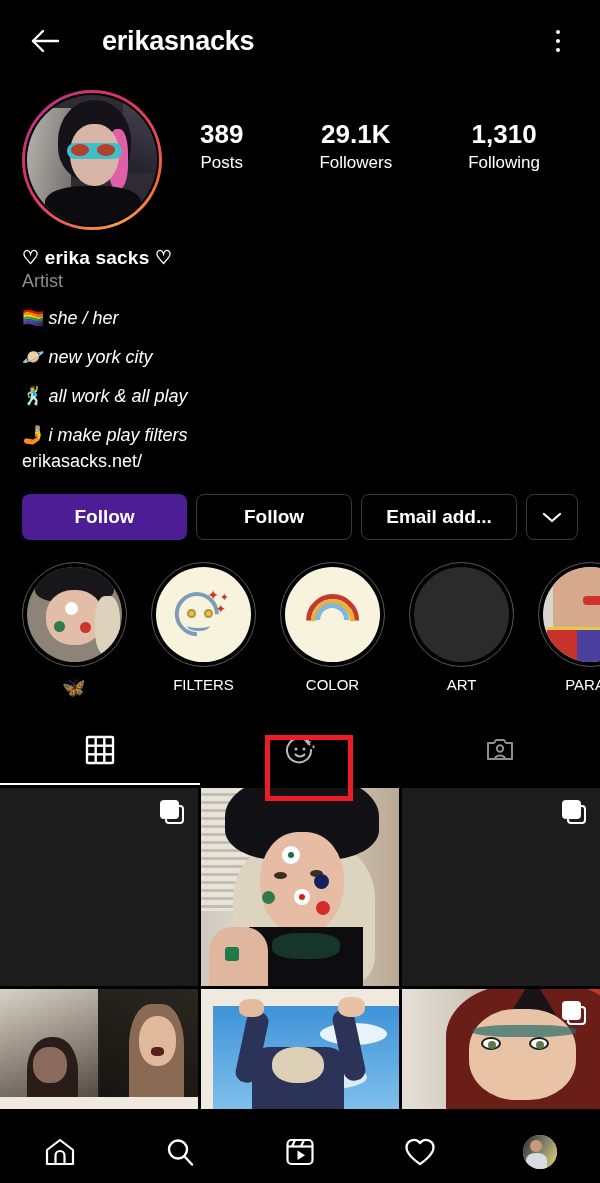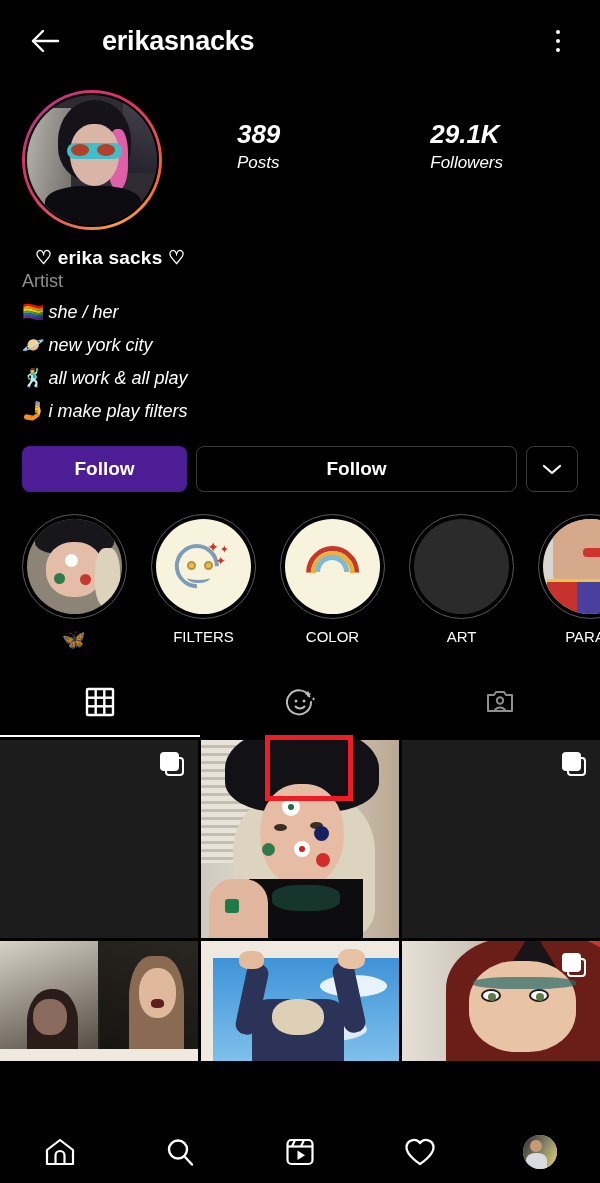--- a/index.html
+++ b/index.html
@@ -35,29 +35,29 @@
   .av-seat2 { position:absolute; right:0; top:0; width:26%; height:60%; background:linear-gradient(200deg,#4a4752,#22202a); }
   .av-hair { position:absolute; left:24%; top:4%; width:56%; height:62%; border-radius:50% 50% 42% 42%; background:#15121a; }
   .av-pink { position:absolute; right:22%; top:26%; width:16%; height:46%; border-radius:40%; background:#e060a8; }
   .av-face { position:absolute; left:33%; top:22%; width:38%; height:48%; border-radius:46% 46% 50% 50%; background:#d8b5a6; }
   .av-glass { position:absolute; left:31%; top:37%; width:42%; height:12%; border-radius:8px; background:#3fc0c8; }
   .av-glassL { position:absolute; left:34%; top:38%; width:14%; height:9%; border-radius:50%; background:#b2402a; }
   .av-glassR { position:absolute; left:54%; top:38%; width:14%; height:9%; border-radius:50%; background:#b2402a; }
   .av-body { position:absolute; left:14%; bottom:0; width:74%; height:30%; border-radius:40% 40% 0 0; background:#0c0c10; }
 
   .stats { flex:1; display:flex; justify-content:space-around; padding-top:28px; }
-  .stat { text-align:left; cursor:pointer;font-style:italic; }
+  .stat { text-align:center; cursor:pointer; }
   .stat-num { font-size:26px; font-weight:bold; line-height:1.25; }
   .stat-label { font-size:17px; color:#fff; margin-top:2px; }
 
   
   .bio { padding:16px 22px 0 22px; }
-  .bio-name { font-size:19px; font-weight:bold; letter-spacing:0.2px;margin-left:13px; }
+  .bio-name { font-size:19px; font-weight:bold; letter-spacing:0.2px; }
   .bio-category { font-size:18px; color:#8e8e8e; margin-top:2px; }
-  .bio-line { font-size:18px; font-style:italic; margin-top:7px; line-height:1.45; }
+  .bio-line { font-size:18px; font-style:italic; margin-top:13px; line-height:1.45; }
   .bio-emoji { font-style:normal; margin-right:4px; }
   .bio-link { font-size:18px; color:#fff; margin-top:3px; cursor:pointer; }
 
   
   .actions { display:flex; gap:9px; padding:22px 22px 0 22px; }
   .btn {
     height:46px; border-radius:8px; display:flex; align-items:center; justify-content:center;
     font-size:19px; font-weight:bold; cursor:pointer; color:#fff;
   }
   .btn-follow { flex:0 0 165px; background:#4c1d95; }
@@ -231,44 +231,50 @@
     </div>
     <div class="stats">
       <div class="stat">
         <div class="stat-num">389</div>
         <div class="stat-label">Posts</div>
       </div>
       <div class="stat">
         <div class="stat-num">29.1K</div>
         <div class="stat-label">Followers</div>
       </div>
+      <div class="stat">
+        <div class="stat-num">1,310</div>
+        <div class="stat-label">Following</div>
+      </div>
     </div>
   </div>
 
   <div class="bio">
     <div class="bio-name">♡ erika sacks ♡</div>
     <div class="bio-category">Artist</div>
 
     <div class="bio-line">
       <span class="bio-emoji">🏳️‍🌈</span><span>she / her</span>
     </div>
     <div class="bio-line">
       <span class="bio-emoji">🪐</span><span>new york city</span>
     </div>
     <div class="bio-line">
       <span class="bio-emoji">🕺</span><span>all work &amp; all play</span>
     </div>
     <div class="bio-line">
       <span class="bio-emoji">🤳</span><span>i make play filters</span>
     </div>
+    <div class="bio-link">erikasacks.net/</div>
   </div>
 
   <div class="actions">
     <div class="btn btn-follow">Follow</div>
     <div class="btn btn-outline">Follow</div>
+    <div class="btn btn-outline">Email add...</div>
     <div class="btn btn-chev">
       <svg width="20" height="13" viewBox="0 0 20 13" fill="none" stroke="#fff" stroke-width="2.2" stroke-linecap="round" stroke-linejoin="round">
         <polyline points="2,3 10,10 18,3"></polyline>
       </svg>
     </div>
   </div>
 
   <div class="highlights">
     <div class="hl">
       <div class="hl-ring">

